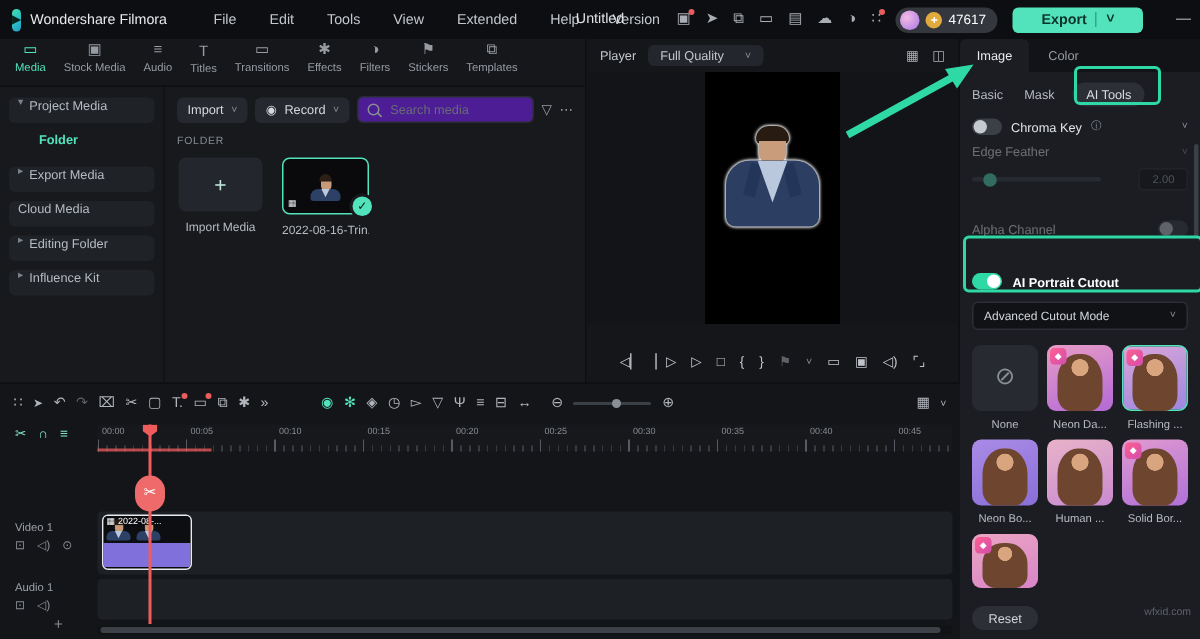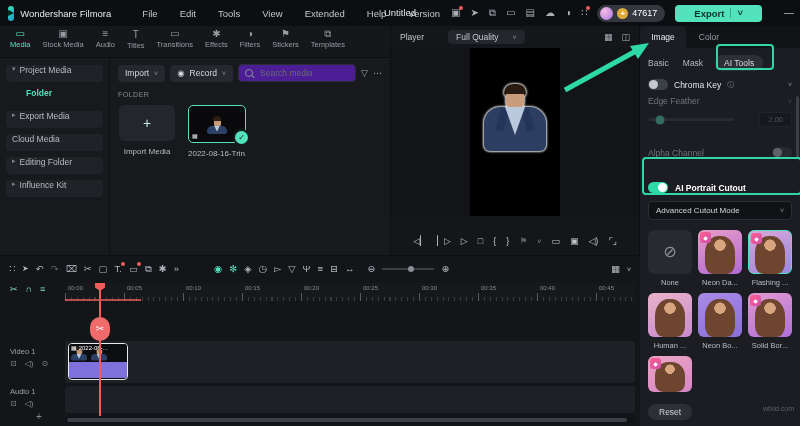--- a/index.html
+++ b/index.html
@@ -55,21 +55,21 @@
   .fileic{position:absolute;left:3px;bottom:3px;font-size:6px;color:#e3e6e9;}
   .clabel{font-size:8px;color:#b7bcc2;margin-top:6px;white-space:nowrap;overflow:hidden;}
   
   .mperson{width:20px;height:17px;position:relative;}
   .mp-hair{width:8px;height:5px;background:#2c2016;border-radius:4px 4px 0 0;margin:0 auto;}
   .mp-head{width:7px;height:6px;background:#c89a78;border-radius:0 0 3px 3px;margin:0 auto;}
   .mp-body{width:20px;height:8px;background:#2d4066;border-radius:5px 5px 2px 2px;margin-top:-1px;position:relative;}
   .mp-shirt{position:absolute;left:50%;top:0;transform:translateX(-50%);width:6px;height:6px;background:#bcc9dc;clip-path:polygon(0 0,100% 0,50% 100%);}
   
   .player{position:absolute;left:390px;top:26px;width:250px;height:229px;background:#15161a;border-left:1px solid #0d0e11;border-right:1px solid #0d0e11;box-sizing:border-box;}
-  .phead{height:22px;display:flex;align-items:center;gap:24px;padding:0 9px;font-size:8.5px;color:#c4c8ce;}
+  .phead{height:22px;display:flex;align-items:center;gap:8px;padding:0 9px;font-size:8.5px;color:#c4c8ce;}
   .quality{background:#23262c;border-radius:4px;padding:2px 8px;display:flex;gap:14px;align-items:center;font-size:8.5px;}
   .pheadic{margin-left:auto;display:flex;gap:9px;font-size:9px;color:#a9aeb5;}
   .preview{position:absolute;left:0;right:0;top:22px;height:168px;background:#131418;display:flex;justify-content:center;}
   .frame{width:90px;height:100%;background:#000;position:relative;}
   .man{position:absolute;left:50%;top:36px;transform:translateX(-50%);width:62px;height:78px;filter:drop-shadow(0 0 1px #fff) drop-shadow(0 0 1px #fff);}
   .man .hair{width:22px;height:12px;background:#271b12;border-radius:10px 10px 4px 4px;margin:0 auto;}
   .man .face{width:18px;height:16px;background:#c99c7c;border-radius:0 0 8px 8px;margin:-2px auto 0;}
   .man .body{width:62px;height:44px;background:#2c3f63;border-radius:16px 16px 6px 6px;margin-top:-3px;position:relative;overflow:hidden;}
   .man .shirt{position:absolute;left:50%;top:0;transform:translateX(-50%);width:20px;height:28px;background:#b9c8dc;clip-path:polygon(0 0,100% 0,50% 100%);}
   .man .lapl{position:absolute;left:14px;top:2px;width:8px;height:22px;background:#24355a;transform:rotate(14deg);}
@@ -406,30 +406,30 @@
         <div class="plab">Neon Da...</div>
       </div>
       <div class="pcol">
         <div class="ptile sel" style="background:linear-gradient(160deg,#d9a6d8,#9e86e0);">
             <div class="portrait"></div>
             <span class="pbadge icn">◆</span>
           </div>
         <div class="plab">Flashing ...</div>
       </div>
       <div class="pcol">
+        <div class="ptile" style="background:linear-gradient(160deg,#a98ae6,#8a6fd8);">
+            <div class="portrait"></div>
+          </div>
+        <div class="plab">Neon Bo...</div>
+      </div>
+      <div class="pcol">
         <div class="ptile" style="background:linear-gradient(160deg,#e8b3c8,#c98ad0);">
             <div class="portrait"></div>
           </div>
         <div class="plab">Human ...</div>
-      </div>
-      <div class="pcol">
-        <div class="ptile" style="background:linear-gradient(160deg,#a98ae6,#8a6fd8);">
-            <div class="portrait"></div>
-          </div>
-        <div class="plab">Neon Bo...</div>
       </div>
       <div class="pcol">
         <div class="ptile" style="background:linear-gradient(160deg,#e09ad0,#b070d8);">
             <div class="portrait"></div>
             <span class="pbadge icn">◆</span>
           </div>
         <div class="plab">Solid Bor...</div>
       </div>
       <div class="pcol">
         <div class="ptile" style="background:linear-gradient(160deg,#eba6c2,#d884c8);height:36px;">

